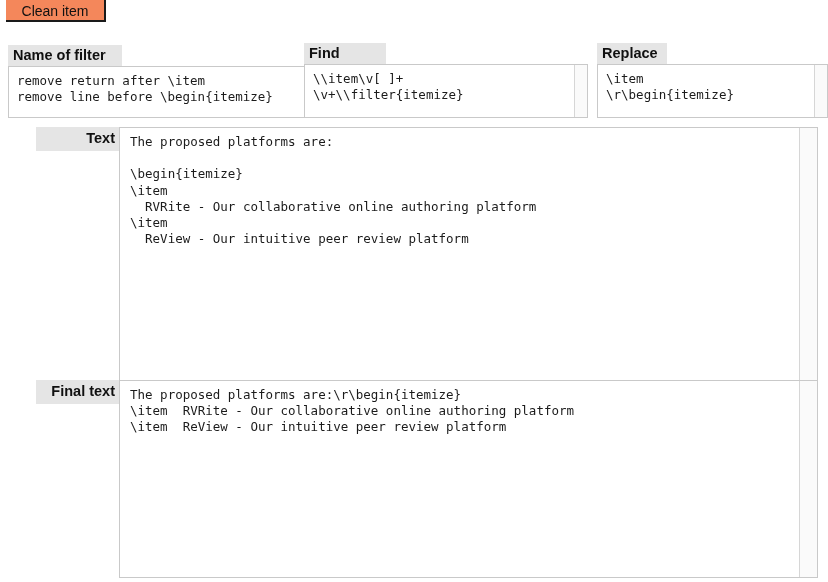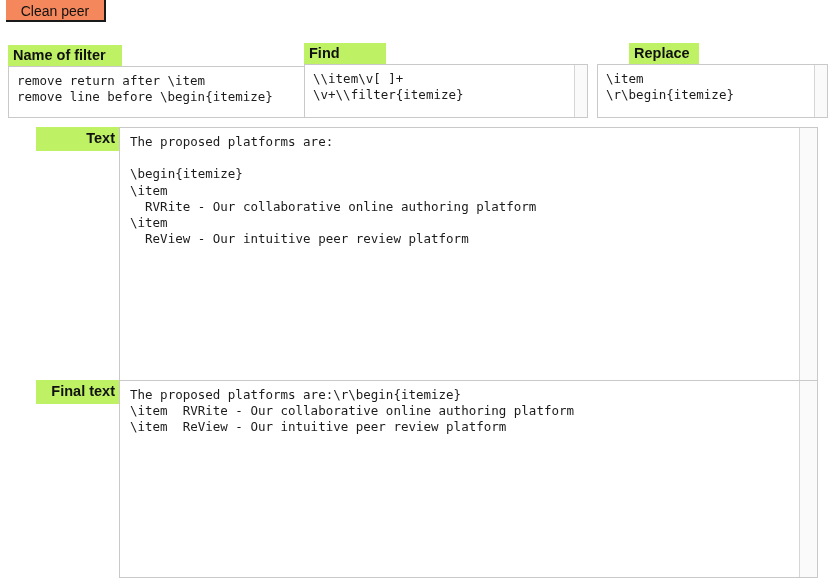--- a/index.html
+++ b/index.html
@@ -36,21 +36,21 @@
     line-height: 22px;
     text-align: center;
     padding: 0;
     cursor: pointer;
     box-sizing: border-box;
   }
 
   
   .chip {
     position: absolute;
-    background: #bef264;
+    background: #e5e5e5;
     color: #101010;
     font-family: "Liberation Sans", sans-serif;
     font-weight: bold;
     font-size: 14.5px;
     box-sizing: border-box;
     white-space: nowrap;
     overflow: hidden;
   }
   .chip-left {
     padding: 2px 10px 2px 5px;
@@ -103,39 +103,39 @@
   }
   .tbox.big .scroll-track {
     width: 18px;
   }
 </style>
 </head>
 <body>
 
 <div id="app">
 
-  <button class="clean-btn">Clean peer</button>
+  <button class="clean-btn">Clean item</button>
 
   <div class="chip chip-left" style="left:8px; top:45px; width:114px; height:21px;">Name of filter</div>
 
   <div class="tbox" style="left:8px; top:66px; width:316px; height:52px;">
     <div class="content">remove return after \item
 remove line before \begin{itemize}</div>
     <div class="scroll-track"></div>
   </div>
 
   <div class="chip chip-left" style="left:304px; top:43px; width:82px; height:21px;">Find</div>
 
   <div class="tbox" style="left:304px; top:64px; width:284px; height:54px;">
     <div class="content">\\item\v[ ]+
 \v+\\filter{itemize}</div>
     <div class="scroll-track"></div>
   </div>
 
-  <div class="chip chip-left" style="left:597px; top:43px; width:70px; height:21px;margin-left:32px;">Replace</div>
+  <div class="chip chip-left" style="left:597px; top:43px; width:70px; height:21px;">Replace</div>
 
   <div class="tbox" style="left:597px; top:64px; width:231px; height:54px;">
     <div class="content">\item
 \r\begin{itemize}</div>
     <div class="scroll-track"></div>
   </div>
 
   <div class="chip chip-right" style="left:36px; top:127px; width:84px; height:24px;">Text</div>
 
   <div class="tbox big" style="left:119px; top:127px; width:699px; height:295px;">

